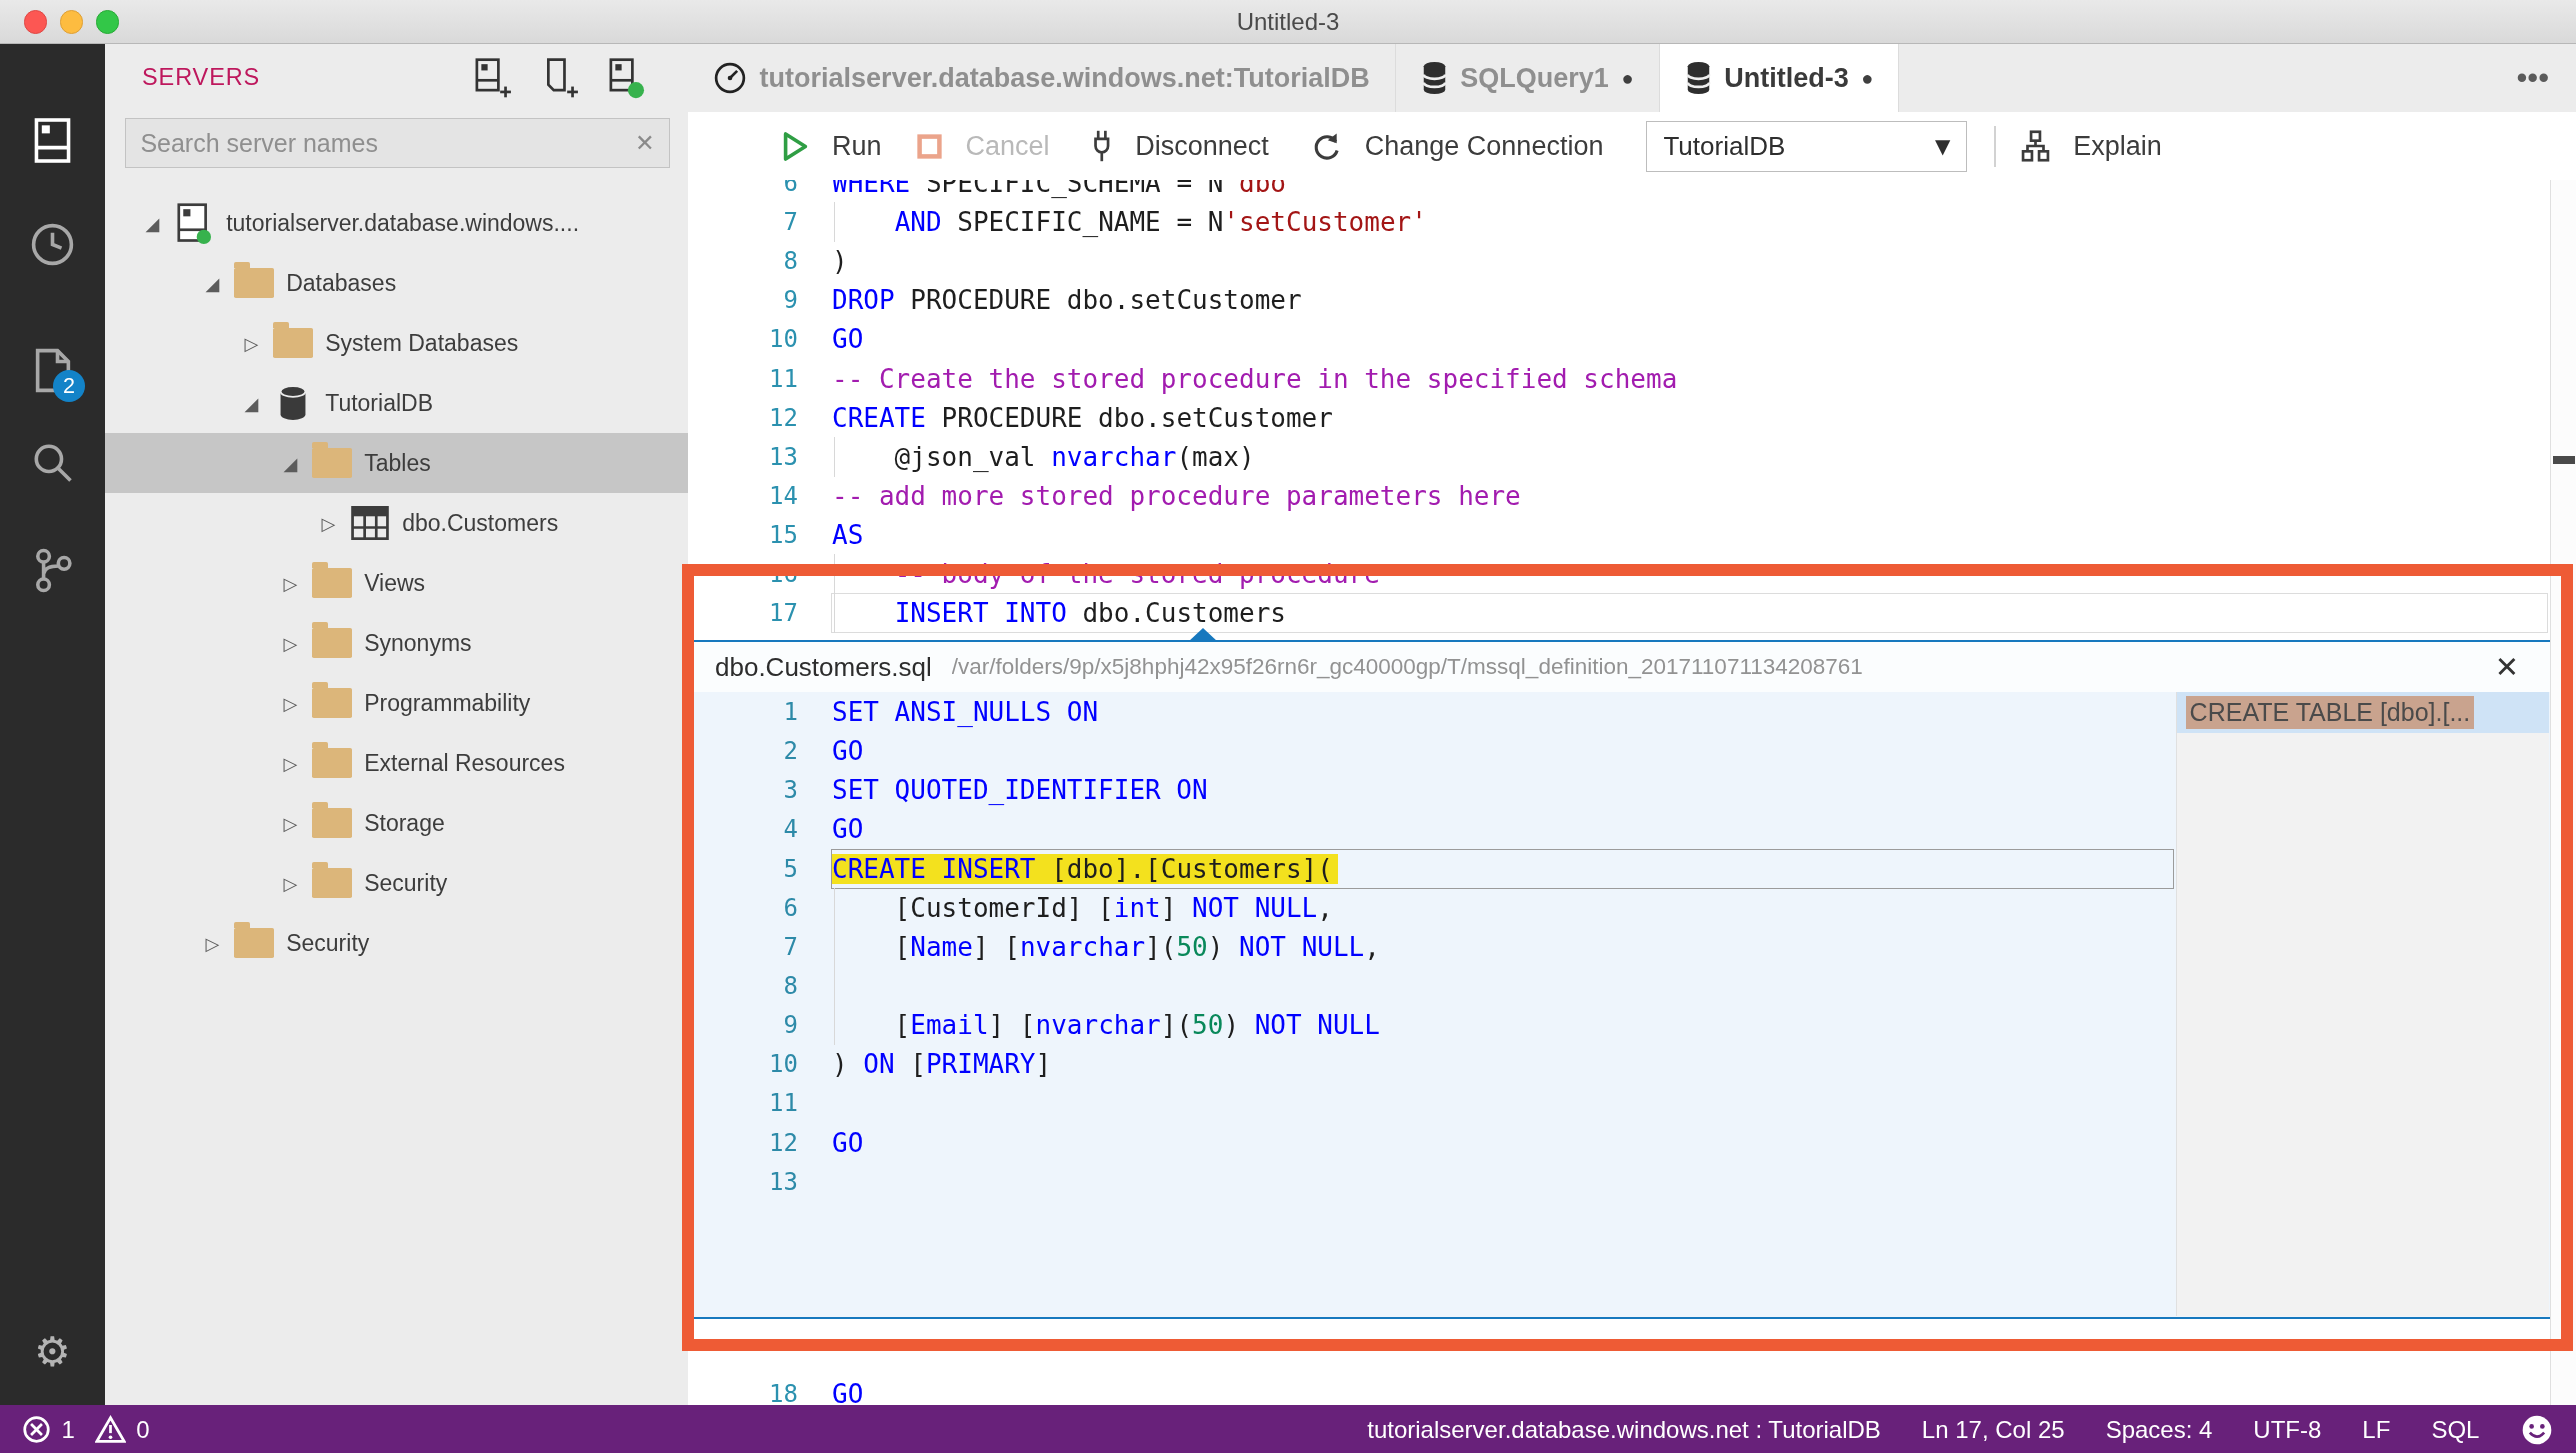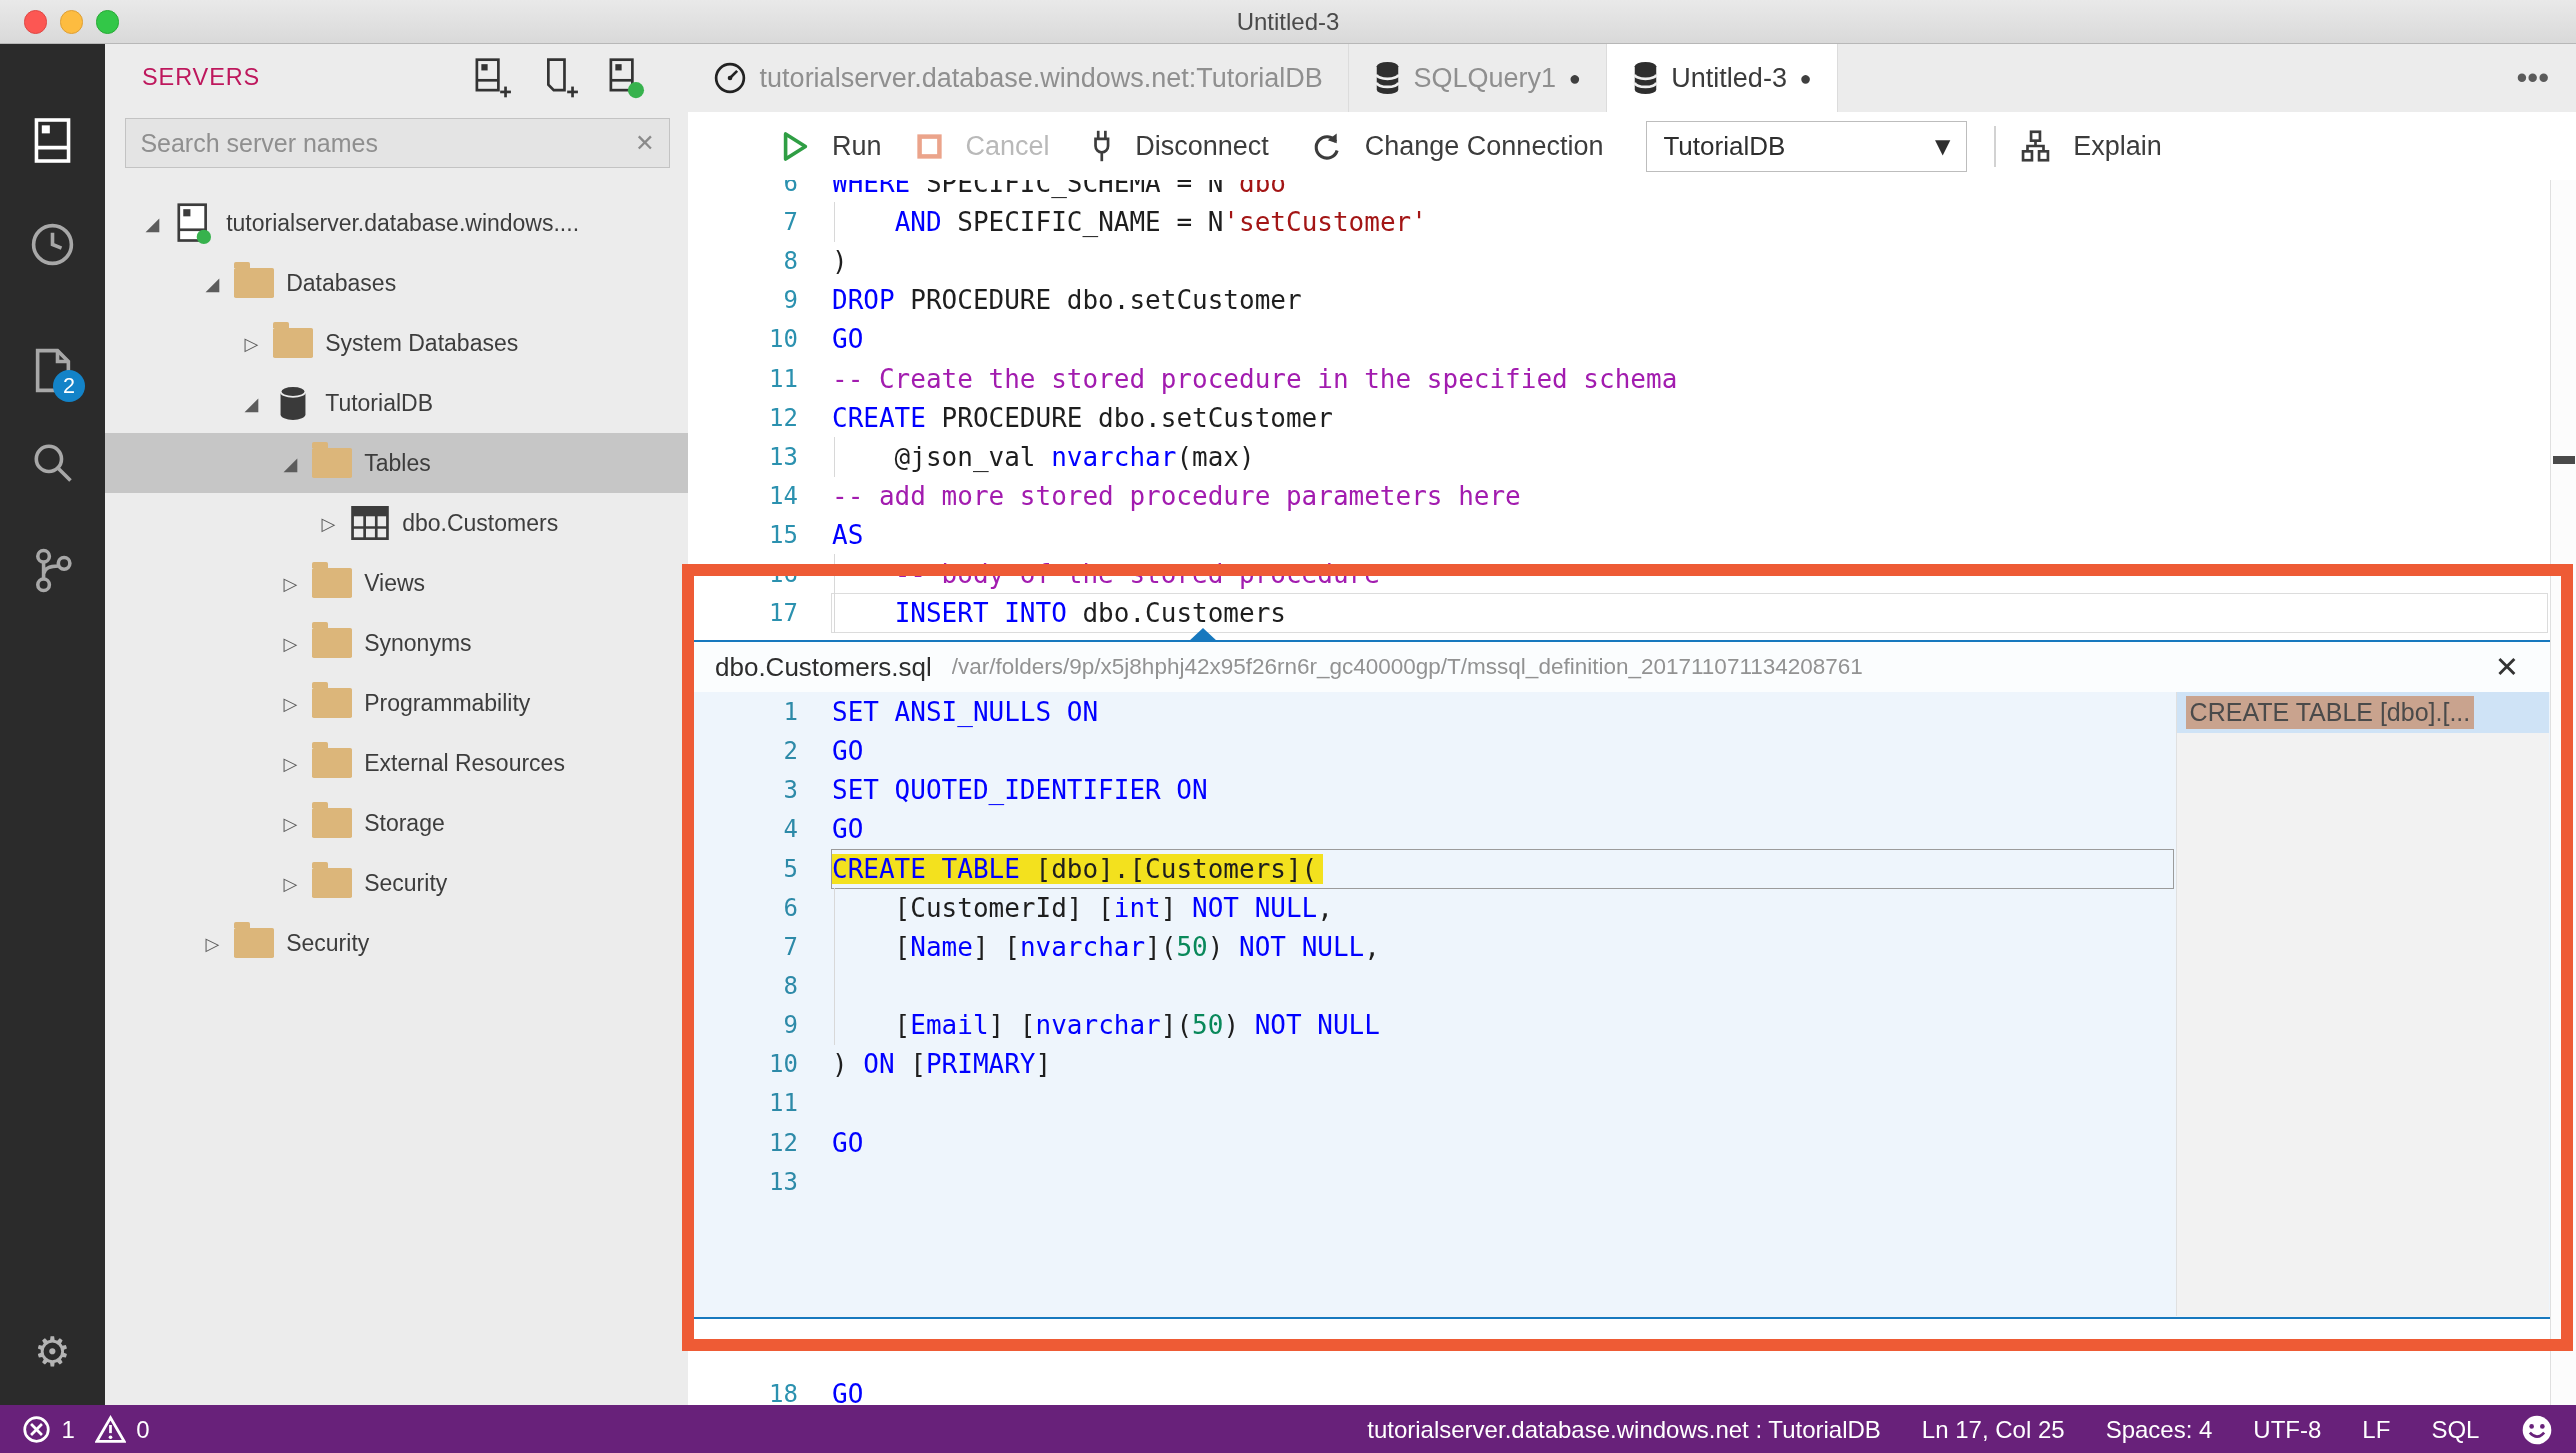--- a/index.html
+++ b/index.html
@@ -45,21 +45,21 @@
   .tree-icon { width:51px; display:flex; justify-content:center; align-items:center; flex:none; }
   .folder-icon { position:relative; width:40px; height:30px; background:#dcb67a; border-radius:1.8px; }
   .folder-icon::before { content:""; position:absolute; left:0; top:-6.3px; width:16px; height:6.3px;
                          background:#dcb67a; border-radius:1.8px 1.8px 0 0; }
   .tree-label { font-size:23px; color:#3d3d3d; margin-left:7.2px; white-space:nowrap; }
 
   
   .main { position:absolute; left:688px; top:44px; width:1888px; height:1361px; }
   .tabbar { position:absolute; left:0; top:0; width:100%; height:68px; background:#ececec; display:flex; }
   .tab { display:flex; align-items:center; gap:12.6px; padding:8px 25px; height:68px; background:#ececec;
-         border-right:0.9px solid #dcdcdc; font-size:27px; color:#8f8f8f; white-space:nowrap; }
+         border-right:0.9px solid #dcdcdc; font-size:27px; color:#8f8f8f; white-space:nowrap;font-weight:bold; }
   .tab.active { background:#fff; color:#3a3a3a; }
   .dirty-dot { font-size:20px; color:#3f3f3f; }
   .tab-more { position:absolute; right:27px; top:0; height:68px; line-height:68px; font-size:31px; color:#5a5a5a; }
 
   
   .toolbar { position:absolute; left:0; top:68px; width:100%; height:69px; background:#fff;
              border-bottom:0.9px solid #e7e7e7; display:flex; align-items:center; font-size:27px; color:#3c3c3c; }
   .tb-item { display:flex; align-items:center; gap:23px; white-space:nowrap; }
   .tb-item.disabled { color:#b9b9b9; }
   .tb-sep { width:1.8px; height:41px; background:#d2d2d2; }
@@ -435,21 +435,21 @@
           <span class="peek-path">/var/folders/9p/x5j8hphj42x95f26rn6r_gc40000gp/T/mssql_definition_201711071134208761</span>
           <span class="peek-close">✕</span>
         </div>
         <div class="peek-body">
           <div class="peek-code" id="peek-code">
               <div class="code-row" style="top: 0px;"><span class="ln">1</span><span class="codetext"><span class="k">SET ANSI_NULLS ON</span></span></div>
               <div class="code-row" style="top: 39px;"><span class="ln">2</span><span class="codetext"><span class="k">GO</span></span></div>
               <div class="code-row" style="top: 78px;"><span class="ln">3</span><span class="codetext"><span class="k">SET QUOTED_IDENTIFIER ON</span></span></div>
               <div class="code-row" style="top: 117px;"><span class="ln">4</span><span class="codetext"><span class="k">GO</span></span></div>
               <div class="curline" style="top: 157px;"></div>
-              <div class="code-row" style="top: 157px;"><span class="ln">5</span><span class="codetext"><span class="hl"><span class="k">CREATE TABLE</span><span class="p"> [dbo].[Customers](</span></span></span></div>
+              <div class="code-row" style="top: 157px;"><span class="ln">5</span><span class="codetext"><span class="hl"><span class="k">CREATE INSERT</span><span class="p"> [dbo].[Customers](</span></span></span></div>
               <div class="code-row" style="top: 196px;"><span class="ln">6</span><div class="guide"></div><span class="codetext"><span class="p">    [CustomerId] [</span><span class="k">int</span><span class="p">] </span><span class="k">NOT NULL</span><span class="p">,</span></span></div>
               <div class="code-row" style="top: 235px;"><span class="ln">7</span><div class="guide"></div><span class="codetext"><span class="p">    [</span><span class="k">Name</span><span class="p">] [</span><span class="k">nvarchar</span><span class="p">](</span><span class="n">50</span><span class="p">) </span><span class="k">NOT NULL</span><span class="p">,</span></span></div>
               <div class="code-row" style="top: 274px;"><span class="ln">8</span><div class="guide"></div></div>
               <div class="code-row" style="top: 313px;"><span class="ln">9</span><div class="guide"></div><span class="codetext"><span class="p">    [</span><span class="k">Email</span><span class="p">] [</span><span class="k">nvarchar</span><span class="p">](</span><span class="n">50</span><span class="p">) </span><span class="k">NOT NULL</span></span></div>
               <div class="code-row" style="top: 352px;"><span class="ln">10</span><span class="codetext"><span class="p">) </span><span class="k">ON</span><span class="p"> [</span><span class="k">PRIMARY</span><span class="p">]</span></span></div>
               <div class="code-row" style="top: 391px;"><span class="ln">11</span><span class="codetext"></span></div>
               <div class="code-row" style="top: 431px;"><span class="ln">12</span><span class="codetext"><span class="k">GO</span></span></div>
               <div class="code-row" style="top: 470px;"><span class="ln">13</span><span class="codetext"></span></div>
             </div>
           <div class="peek-refs">

